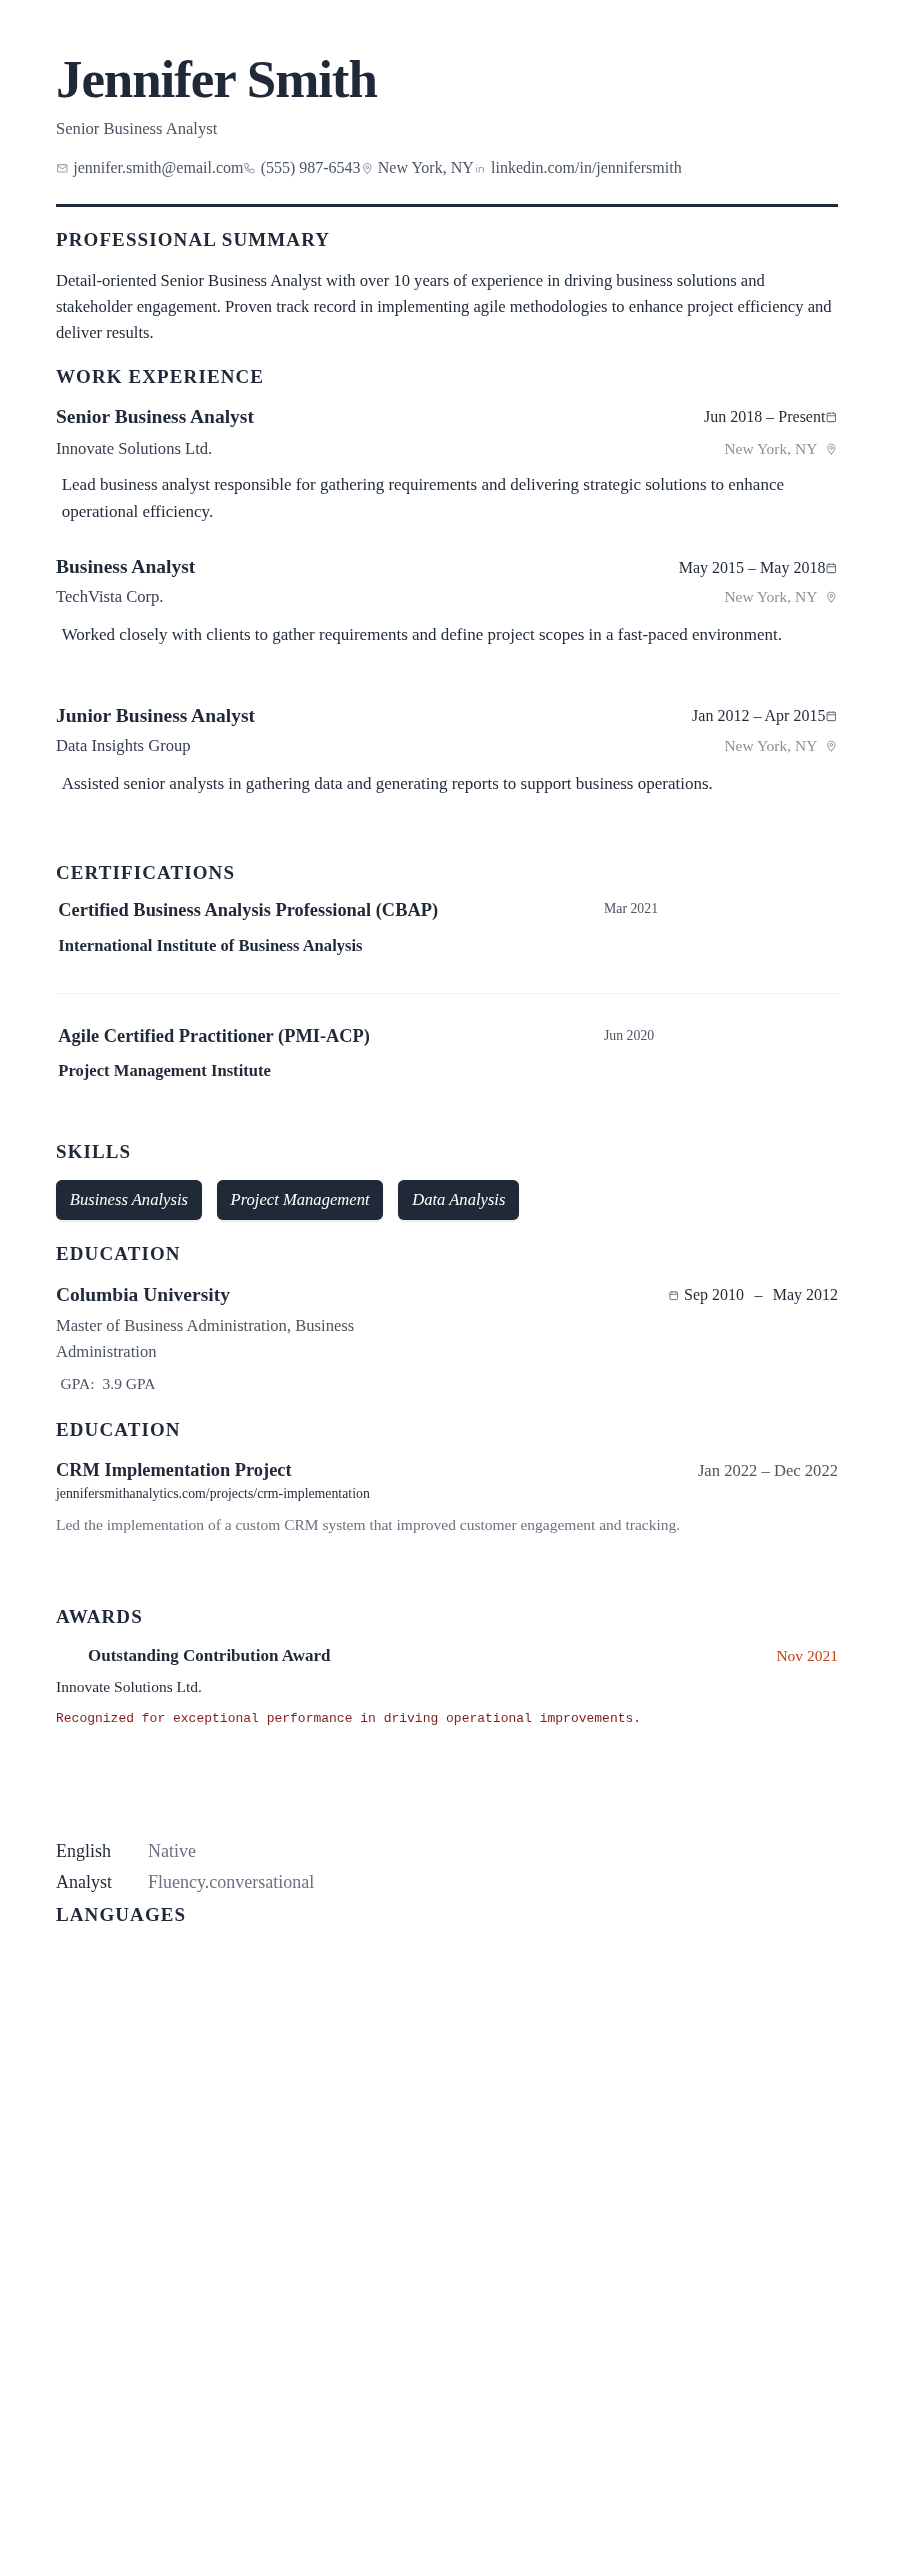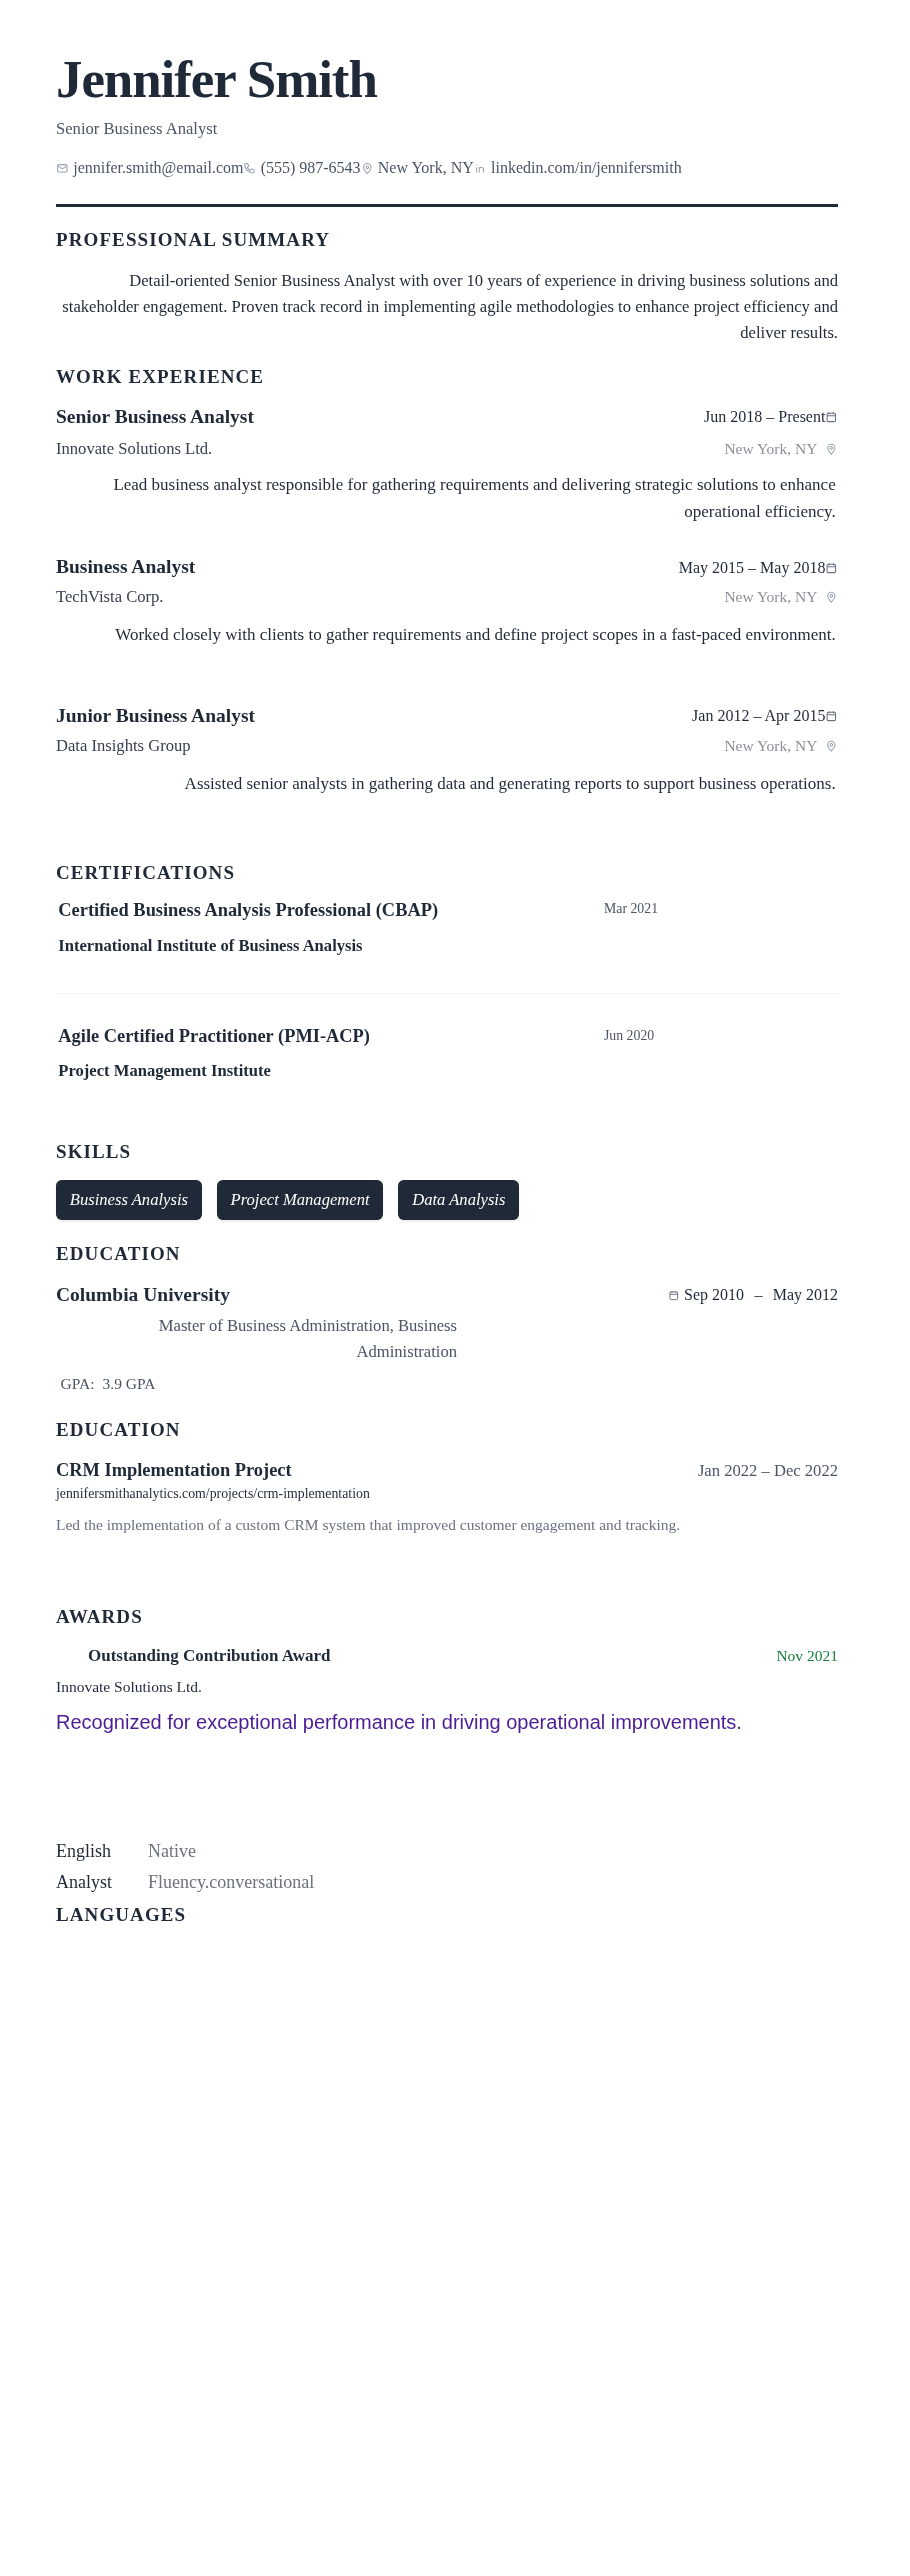--- a/index.html
+++ b/index.html
@@ -3,21 +3,21 @@
 <meta charset="utf-8">
 <style>
   * { box-sizing: border-box; margin: 0; padding: 0; }
   html, body { background: #ffffff; }
   body {
     width: 911px; height: 2576px; position: relative; overflow: hidden;
     font-family: "DejaVu Serif", "Liberation Serif", serif;
     color: #1f2937;
   }
   .page { position: absolute; left: 56px; top: 0; width: 782px; }
-  .abs { position: absolute; white-space: nowrap; text-align: right; }
+  .abs { position: absolute; white-space: nowrap; }
 
   .name { top: 50px; left: 0; font-size: 53px; font-weight: 700; letter-spacing: -1.1px; color: #1f2937; line-height: 1.1; font-family: "Liberation Serif", serif; }
   .subtitle { top: 119px; left: 0; font-size: 16.6px; color: #4b5563; font-family: "Liberation Serif", serif; }
   .contacts { top: 159px; left: 0; display: flex; align-items: center; gap: 0; font-size: 16px; color: #4b5563; font-family: "Liberation Serif", serif; }
   .contact { display: flex; align-items: center; gap: 4.6px; }
   .contact svg { width: 12.6px; height: 12.6px; stroke: #9ca3af; fill: none; stroke-width: 2; }
   .rule { top: 204px; left: 0; width: 782px; height: 2.9px; background: #1f2937; }
 
   .h2 { left: 0; font-size: 19px; font-weight: 700; letter-spacing: 1.1px; color: #1f2937; font-family: "Liberation Serif", serif; }
   .body-text { left: 0; width: 782px; white-space: normal; font-size: 16.6px; line-height: 26px; color: #1f2937; font-family: "Liberation Serif", serif; }
@@ -44,23 +44,23 @@
   .edu-degree { left: 0; width: 401px; white-space: normal; font-size: 16.6px; line-height: 26px; color: #4b5563; font-family: "Liberation Serif", serif; }
   .edu-gpa { left: 4.6px; font-size: 15.5px; color: #4b5563; font-family: "Liberation Serif", serif; }
   .edu-gpa .gap { display: inline-block; width: 8px; }
 
   .proj-title { left: 0; font-size: 18.4px; font-weight: 700; color: #1f2937; font-family: "Liberation Serif", serif; }
   .proj-date { right: 0; font-size: 16.6px; color: #4b5563; font-family: "Liberation Serif", serif; }
   .proj-url { left: 0; font-size: 13.8px; color: #1f2937; font-family: "Liberation Serif", serif; }
   .proj-desc { left: 0; font-size: 15.5px; color: #6b7280; font-family: "Liberation Serif", serif; }
 
   .award-title { left: 0; font-size: 17px; font-weight: 700; color: #1f2937; font-family: "Liberation Serif", serif; margin-left: 32px; }
-  .award-date { right: 0; font-size: 15.5px; color: #15803d; font-family: "Liberation Serif", serif; }
+  .award-date { right: 0; font-size: 15.5px; color: #c2410c; font-family: "Liberation Serif", serif; }
   .award-org { left: 0; font-size: 15.5px; color: #1f2937; font-family: "Liberation Serif", serif; }
-  .award-desc { left: 0; font-size: 20px; color: #4c1d95; font-family: Liberation Sans, sans-serif; }
+  .award-desc { left: 0; font-size: 13px; color: #7f1d1d; font-family: Liberation Mono, monospace; }
 
   .lang-name { left: 0; font-size: 18px; color: #1f2937; font-family: "Liberation Serif", serif; }
   .lang-level { left: 92px; font-size: 18px; color: #6b7280; font-family: "Liberation Serif", serif; }
 </style>
 </head>
 <body>
 
 <div class="page">
 
   <div class="abs name">Jennifer Smith</div>

